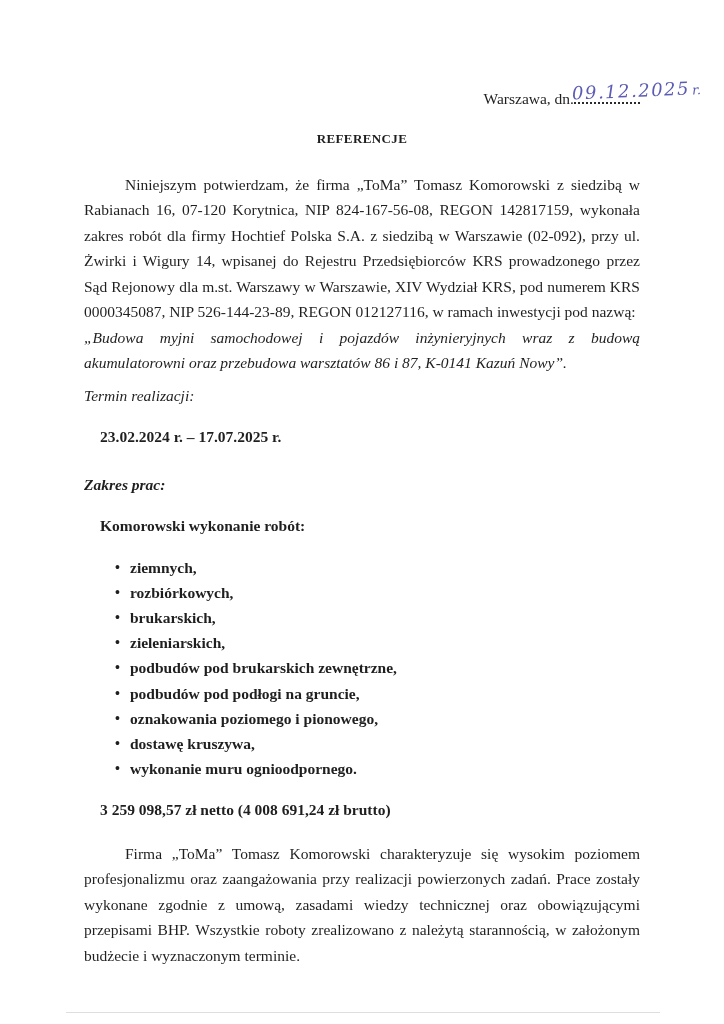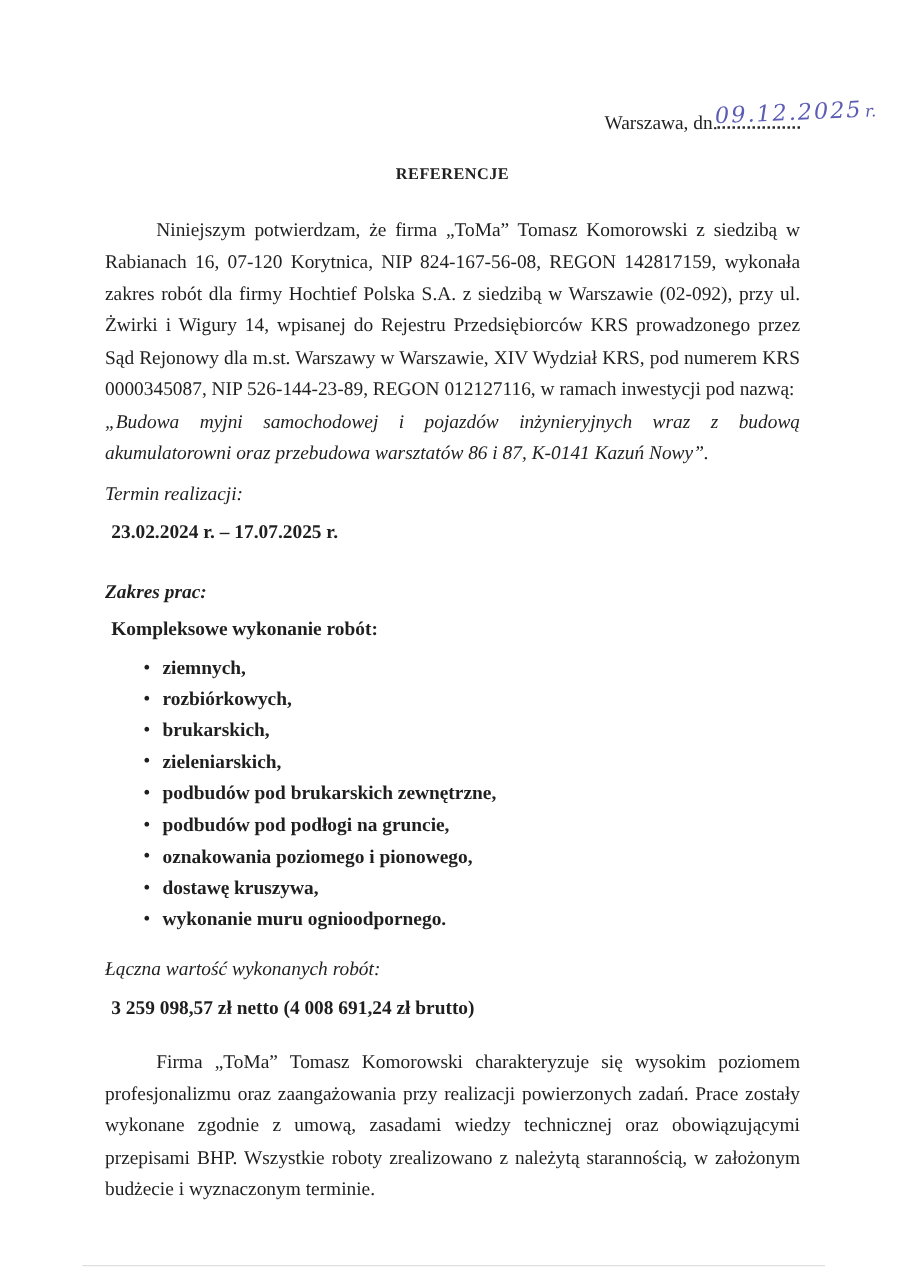--- a/index.html
+++ b/index.html
@@ -71,21 +71,21 @@
   }
   .indent { text-indent: 41px; }
   .intro { margin-top: 20px; }
   .quote { font-style: italic; }
   .label-line {
     font-style: italic;
     margin: 0;
   }
   .bold-line {
     font-weight: bold;
-    margin: 5px;
+    margin: 16px;
   }
   .term-label { margin-top: 7px; }
   .scope-label { margin-top: 22px; font-weight: bold; }
   .value-label { margin-top: 15px; }
   .closing { margin-top: 18px; }
   
   .scope-list {
     margin: 0;
     padding: 0;
     list-style: none;
@@ -124,21 +124,21 @@
   <div class="doc-title">REFERENCJE</div>
 
   <p class="para indent intro">Niniejszym potwierdzam, że firma „ToMa” Tomasz Komorowski z siedzibą w Rabianach 16, 07-120 Korytnica, NIP 824-167-56-08, REGON 142817159, wykonała zakres robót dla firmy Hochtief Polska S.A. z siedzibą w Warszawie (02-092), przy ul. Żwirki i Wigury 14, wpisanej do Rejestru Przedsiębiorców KRS prowadzonego przez Sąd Rejonowy dla m.st. Warszawy w Warszawie, XIV Wydział KRS, pod numerem KRS 0000345087, NIP 526-144-23-89, REGON 012127116, w ramach inwestycji pod nazwą:</p>
 
   <p class="para quote">„Budowa myjni samochodowej i pojazdów inżynieryjnych wraz z budową akumulatorowni oraz przebudowa warsztatów 86 i 87, K-0141 Kazuń Nowy”.</p>
 
   <p class="label-line term-label">Termin realizacji:</p>
   <p class="bold-line">23.02.2024 r. – 17.07.2025 r.</p>
 
   <p class="label-line scope-label">Zakres prac:</p>
-  <p class="bold-line">Kompleksowe wykonanie robót:</p>
+  <p class="bold-line">Komorowski wykonanie robót:</p>
 
   <div class="scope-list">
     <div class="li">
         <span class="bullet">•</span>
         <span>ziemnych,</span>
       </div>
     <div class="li">
         <span class="bullet">•</span>
         <span>rozbiórkowych,</span>
       </div>
@@ -165,20 +165,19 @@
     <div class="li">
         <span class="bullet">•</span>
         <span>dostawę kruszywa,</span>
       </div>
     <div class="li">
         <span class="bullet">•</span>
         <span>wykonanie muru ognioodpornego.</span>
       </div>
   </div>
 
-  <p class="label-line value-label">Łączna wartość wykonanych robót:</p>
   <p class="bold-line">3 259 098,57 zł netto (4 008 691,24 zł brutto)</p>
 
   <p class="para indent closing">Firma „ToMa” Tomasz Komorowski charakteryzuje się wysokim poziomem profesjonalizmu oraz zaangażowania przy realizacji powierzonych zadań. Prace zostały wykonane zgodnie z umową, zasadami wiedzy technicznej oraz obowiązującymi przepisami BHP. Wszystkie roboty zrealizowano z należytą starannością, w założonym budżecie i wyznaczonym terminie.</p>
 
 </div>
 
 <div class="scan-edge"></div>
 
 </body></html>

